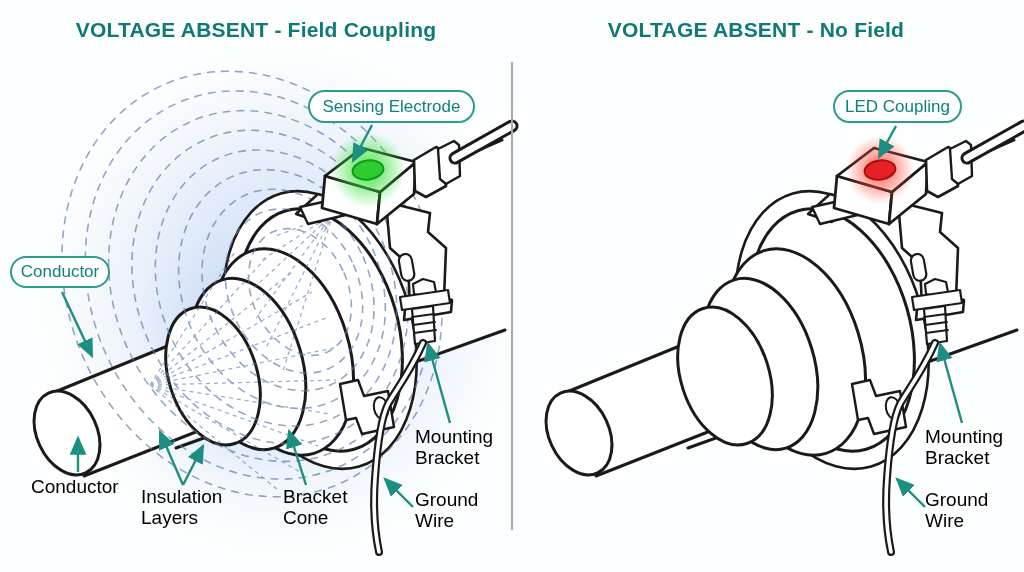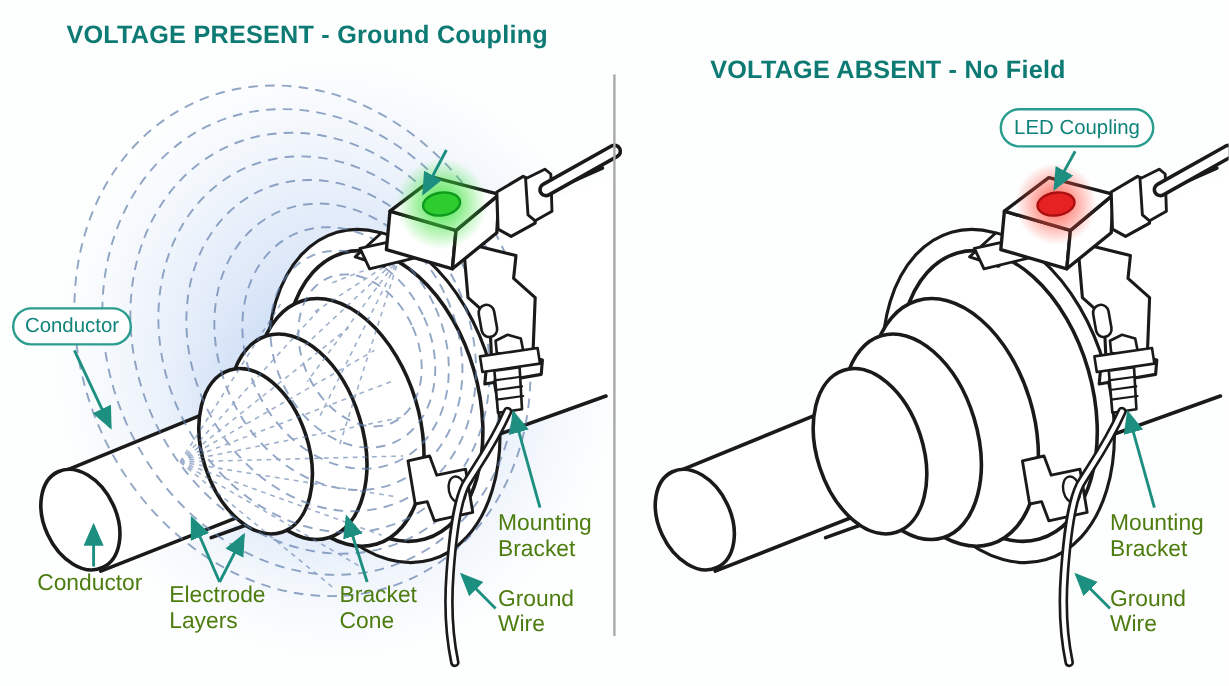--- a/index.html
+++ b/index.html
@@ -6,28 +6,28 @@
   .stage{
     position:relative;width:1024px;height:572px;background:#fdfefe;
     font-family:"Liberation Sans",sans-serif;overflow:hidden;
   }
   .stage svg{position:absolute;left:0;top:0;}
   .panel-title{
     position:absolute;top:18px;width:512px;text-align:center;
     font-size:21px;font-weight:700;color:#0d7a73;letter-spacing:.2px;
   }
   .panel-title.left{left:0;}
-  .panel-title.right{left:484px;margin-top:29px;}
+  .panel-title.right{left:500px;}
   .callout{
     position:absolute;box-sizing:border-box;border:2px solid #2a9d8f;border-radius:17px;
     background:rgba(255,255,255,.96);color:#0f837a;font-size:17px;
     display:flex;align-items:center;justify-content:center;white-space:nowrap;
   }
   .lbl{
-    position:absolute;color:#4d7c0f;font-size:19px;line-height:21px;white-space:pre-line;
+    position:absolute;color:#000000;font-size:19px;line-height:21px;white-space:pre-line;
   }
   .divider{position:absolute;left:511px;top:62px;width:2px;height:468px;background:#a9a9a9;}
   .overlay{position:absolute;left:0;top:0;width:100%;height:100%;pointer-events:none;}
 </style>
 </head>
 <body>
 
 <div class="stage">
 
   <svg width="1024" height="572" viewBox="0 0 1024 572">
@@ -147,24 +147,25 @@
         <path d="M 384,126 L 367,157" marker-end="url(#ah)"></path>
         <path d="M 450,423 L 428,344" marker-end="url(#ah)"></path>
         <path d="M 413,507 L 385,479" marker-end="url(#ah)"></path>
       </g>
     </g>
   </svg>
 
   <div class="divider"></div>
 
   <div class="overlay">
-    <div class="panel-title left">VOLTAGE PRESENT - Ground Coupling</div>
+    <div class="panel-title left">VOLTAGE ABSENT - Field Coupling</div>
+    <div class="callout" style="left:308px;top:90px;width:167px;height:33px;">Sensing Electrode</div>
     <div class="callout" style="left:10px;top:256px;width:100px;height:32px;">Conductor</div>
     <div class="lbl" style="left:31px;top:476px;">Conductor</div>
-    <div class="lbl" style="left:141px;top:486px;">Electrode
+    <div class="lbl" style="left:141px;top:486px;">Insulation
 Layers</div>
     <div class="lbl" style="left:283px;top:486px;">Bracket
 Cone</div>
     <div class="lbl" style="left:415px;top:426px;">Mounting
 Bracket</div>
     <div class="lbl" style="left:415px;top:489px;">Ground
 Wire</div>
   </div>
 
   <div class="overlay">

